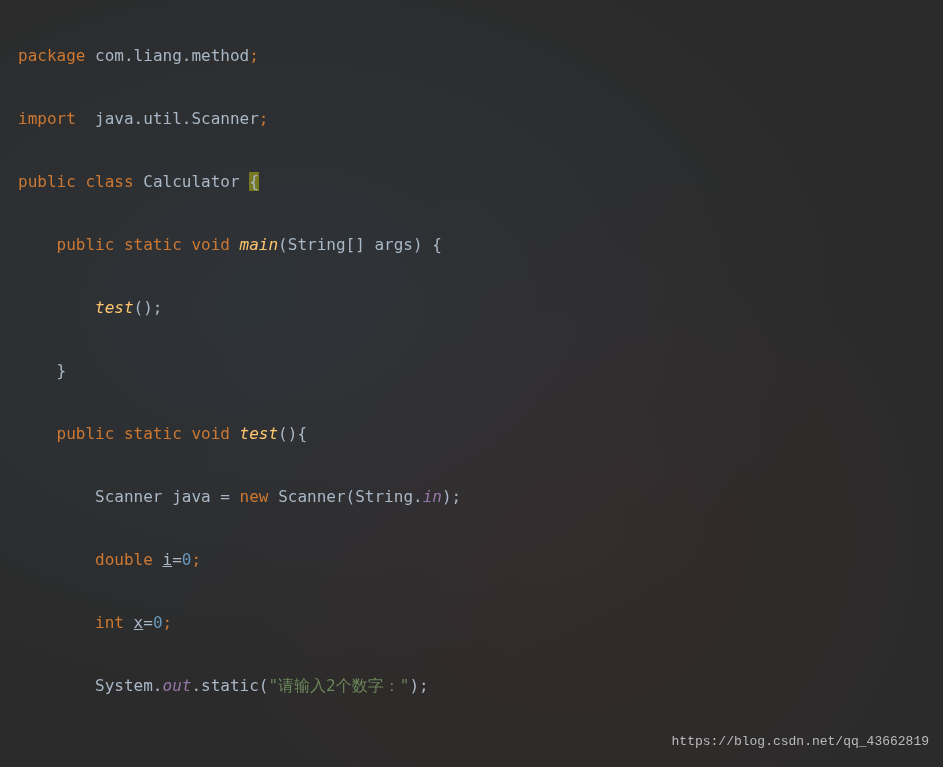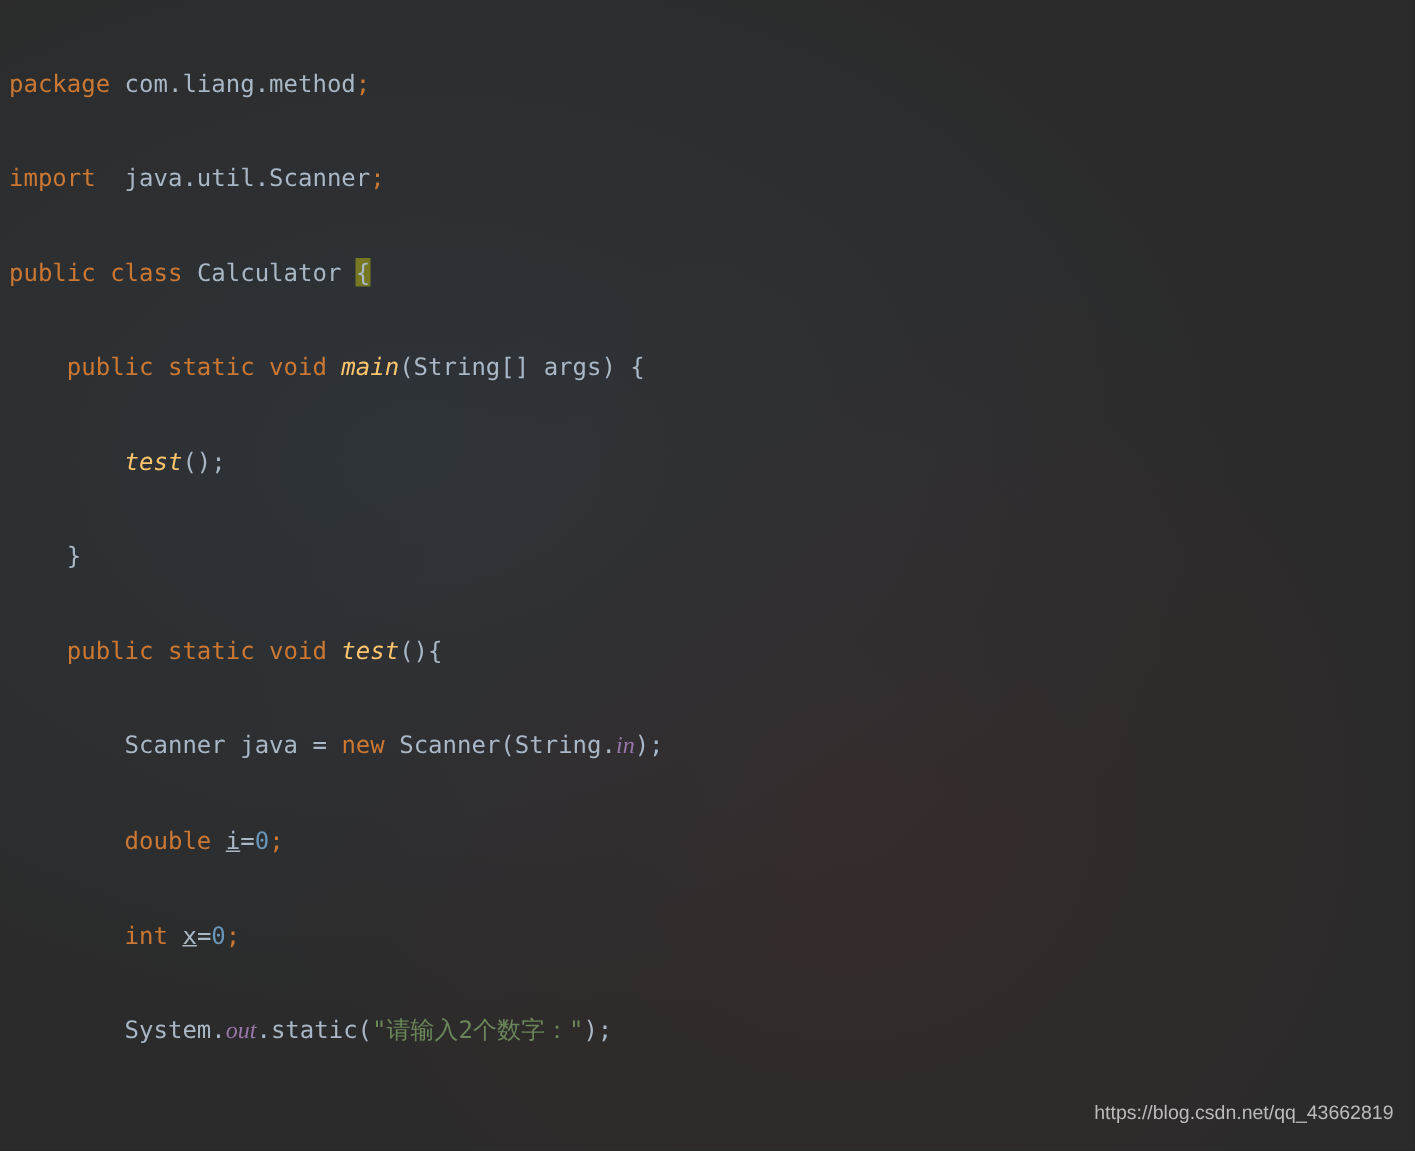--- a/index.html
+++ b/index.html
@@ -21,36 +21,36 @@
                 radial-gradient(ellipse at 60% 70%, rgba(80,40,40,0.25) 0%, transparent 50%),
                 #2b2b2b;
     z-index: 0;
   }
   .code-area {
     position: relative;
     z-index: 1;
     padding: 8px 0 0 0;
     white-space: pre;
   }
-  .line { display: block; padding-left: 6px; }
+  .line { display: block; padding-left: 18px; }
   .kw { color: #cc7832; }
   .str { color: #6a8759; }
   .num { color: #6897bb; }
   .fn { color: #ffc66d; font-style: italic; }
-  .ital { font-style: italic; color: #9876aa; font-family: Liberation Serif, serif; }
+  .ital { font-style: italic; color: #9876aa; }
   .ital2 { font-style: italic; color: #ffc66d; }
   .u { text-decoration: underline; }
   .hl-br { background: rgba(255,255,0,0.35); color:#a9b7c6; }
   .watermark {
     position: absolute;
     bottom: 10px;
     right: 14px;
     color: #bbbbbb;
     font-size: 13px;
-    font-family: Liberation Sans, sans-serif;
+    font-family: Liberation Mono, monospace;
     z-index: 2;
   }
 </style>
 </head>
 <body>
 
 <div class="bg-overlay"></div>
 
 <div class="code-area">
 <span class="line"><span class="kw">package</span><span> </span><span>com.liang.method</span><span class="kw">;</span></span>

